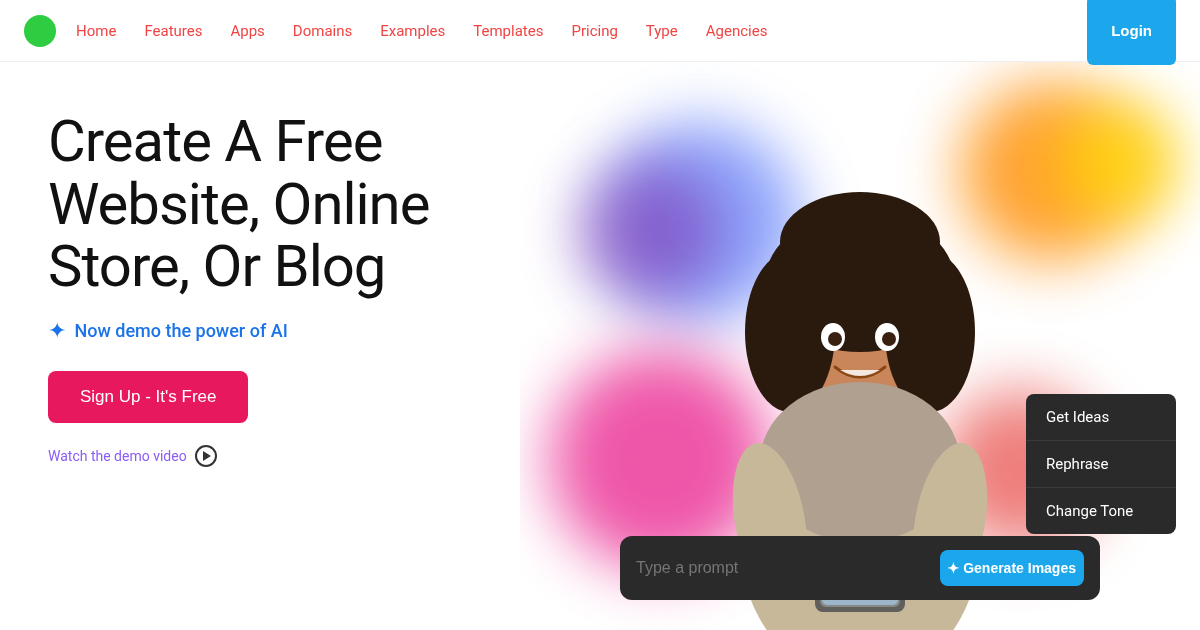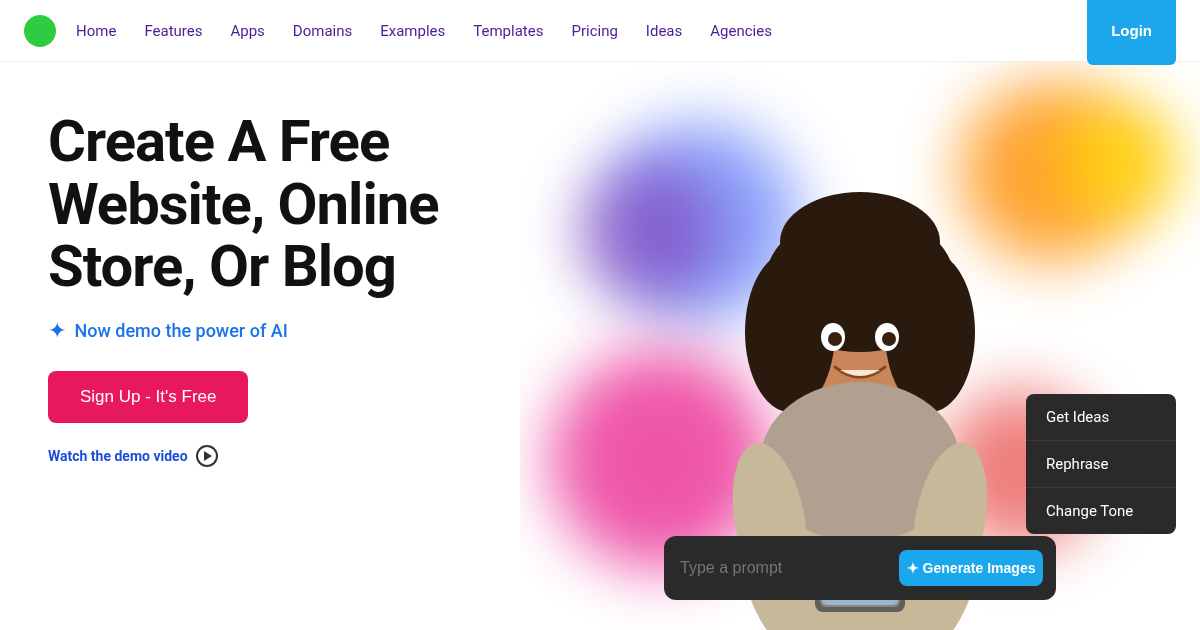--- a/index.html
+++ b/index.html
@@ -32,21 +32,21 @@
       flex-shrink: 0;
     }
     .nav-links {
       display: flex;
       gap: 28px;
       align-items: center;
       flex: 1;
     }
     .nav-link {
       font-size: 15px;
-      color: #4c1d95;
+      color: #ef4444;
       text-decoration: none;
       cursor: pointer;
       white-space: nowrap;
     }
     .nav-login {
       background: #1ca7ec;
       color: #fff;
       border: none;
       border-radius: 6px;
       padding: 26px 24px;
@@ -66,21 +66,21 @@
 
     .hero-left {
       flex: 0 0 520px;
       padding: 48px 48px 0 48px;
       position: relative;
       z-index: 2;
     }
 
     .hero-title {
       font-size: 58px;
-      font-weight: 700;
+      font-weight: 400;
       line-height: 1.08;
       color: #111;
       margin-bottom: 20px;
       letter-spacing: -1px;
     }
 
     .hero-ai-badge {
       display: flex;
       align-items: center;
       gap: 8px;
@@ -107,23 +107,23 @@
       cursor: pointer;
       margin-bottom: 22px;
       display: inline-block;
     }
 
     .demo-link {
       display: flex;
       align-items: center;
       gap: 8px;
       font-size: 14px;
-      color: #1d4ed8;
-      cursor: pointer;
-      font-weight: 700;
+      color: #8b5cf6;
+      cursor: pointer;
+      font-weight: 400;
     }
     .play-icon {
       width: 22px;
       height: 22px;
       border: 2px solid #333;
       border-radius: 50%;
       display: flex;
       align-items: center;
       justify-content: center;
     }
@@ -201,22 +201,22 @@
     .prompt-bar {
       position: absolute;
       bottom: 30px;
       left: 50%;
       transform: translateX(-50%);
       display: flex;
       align-items: center;
       background: #2a2a2a;
       border-radius: 12px;
       padding: 14px 16px;
-      width: 392px;
-      gap: 12px;
+      width: 480px;
+      gap: 19px;
       z-index: 20;
     }
     .prompt-input {
       flex: 1;
       background: transparent;
       border: none;
       outline: none;
       color: #aaa;
       font-size: 16px;
     }
@@ -263,21 +263,21 @@
 <nav class="navbar">
   <div class="nav-logo"></div>
   <div class="nav-links">
     <a class="nav-link">Home</a>
     <a class="nav-link">Features</a>
     <a class="nav-link">Apps</a>
     <a class="nav-link">Domains</a>
     <a class="nav-link">Examples</a>
     <a class="nav-link">Templates</a>
     <a class="nav-link">Pricing</a>
-    <a class="nav-link">Ideas</a>
+    <a class="nav-link">Type</a>
     <a class="nav-link">Agencies</a>
   </div>
   <button class="nav-login">Login</button>
 </nav>
 
 <section class="hero">
 
   <div class="hero-left">
     <h1 class="hero-title">Create A Free Website, Online Store, Or Blog</h1>
     <div class="hero-ai-badge">

